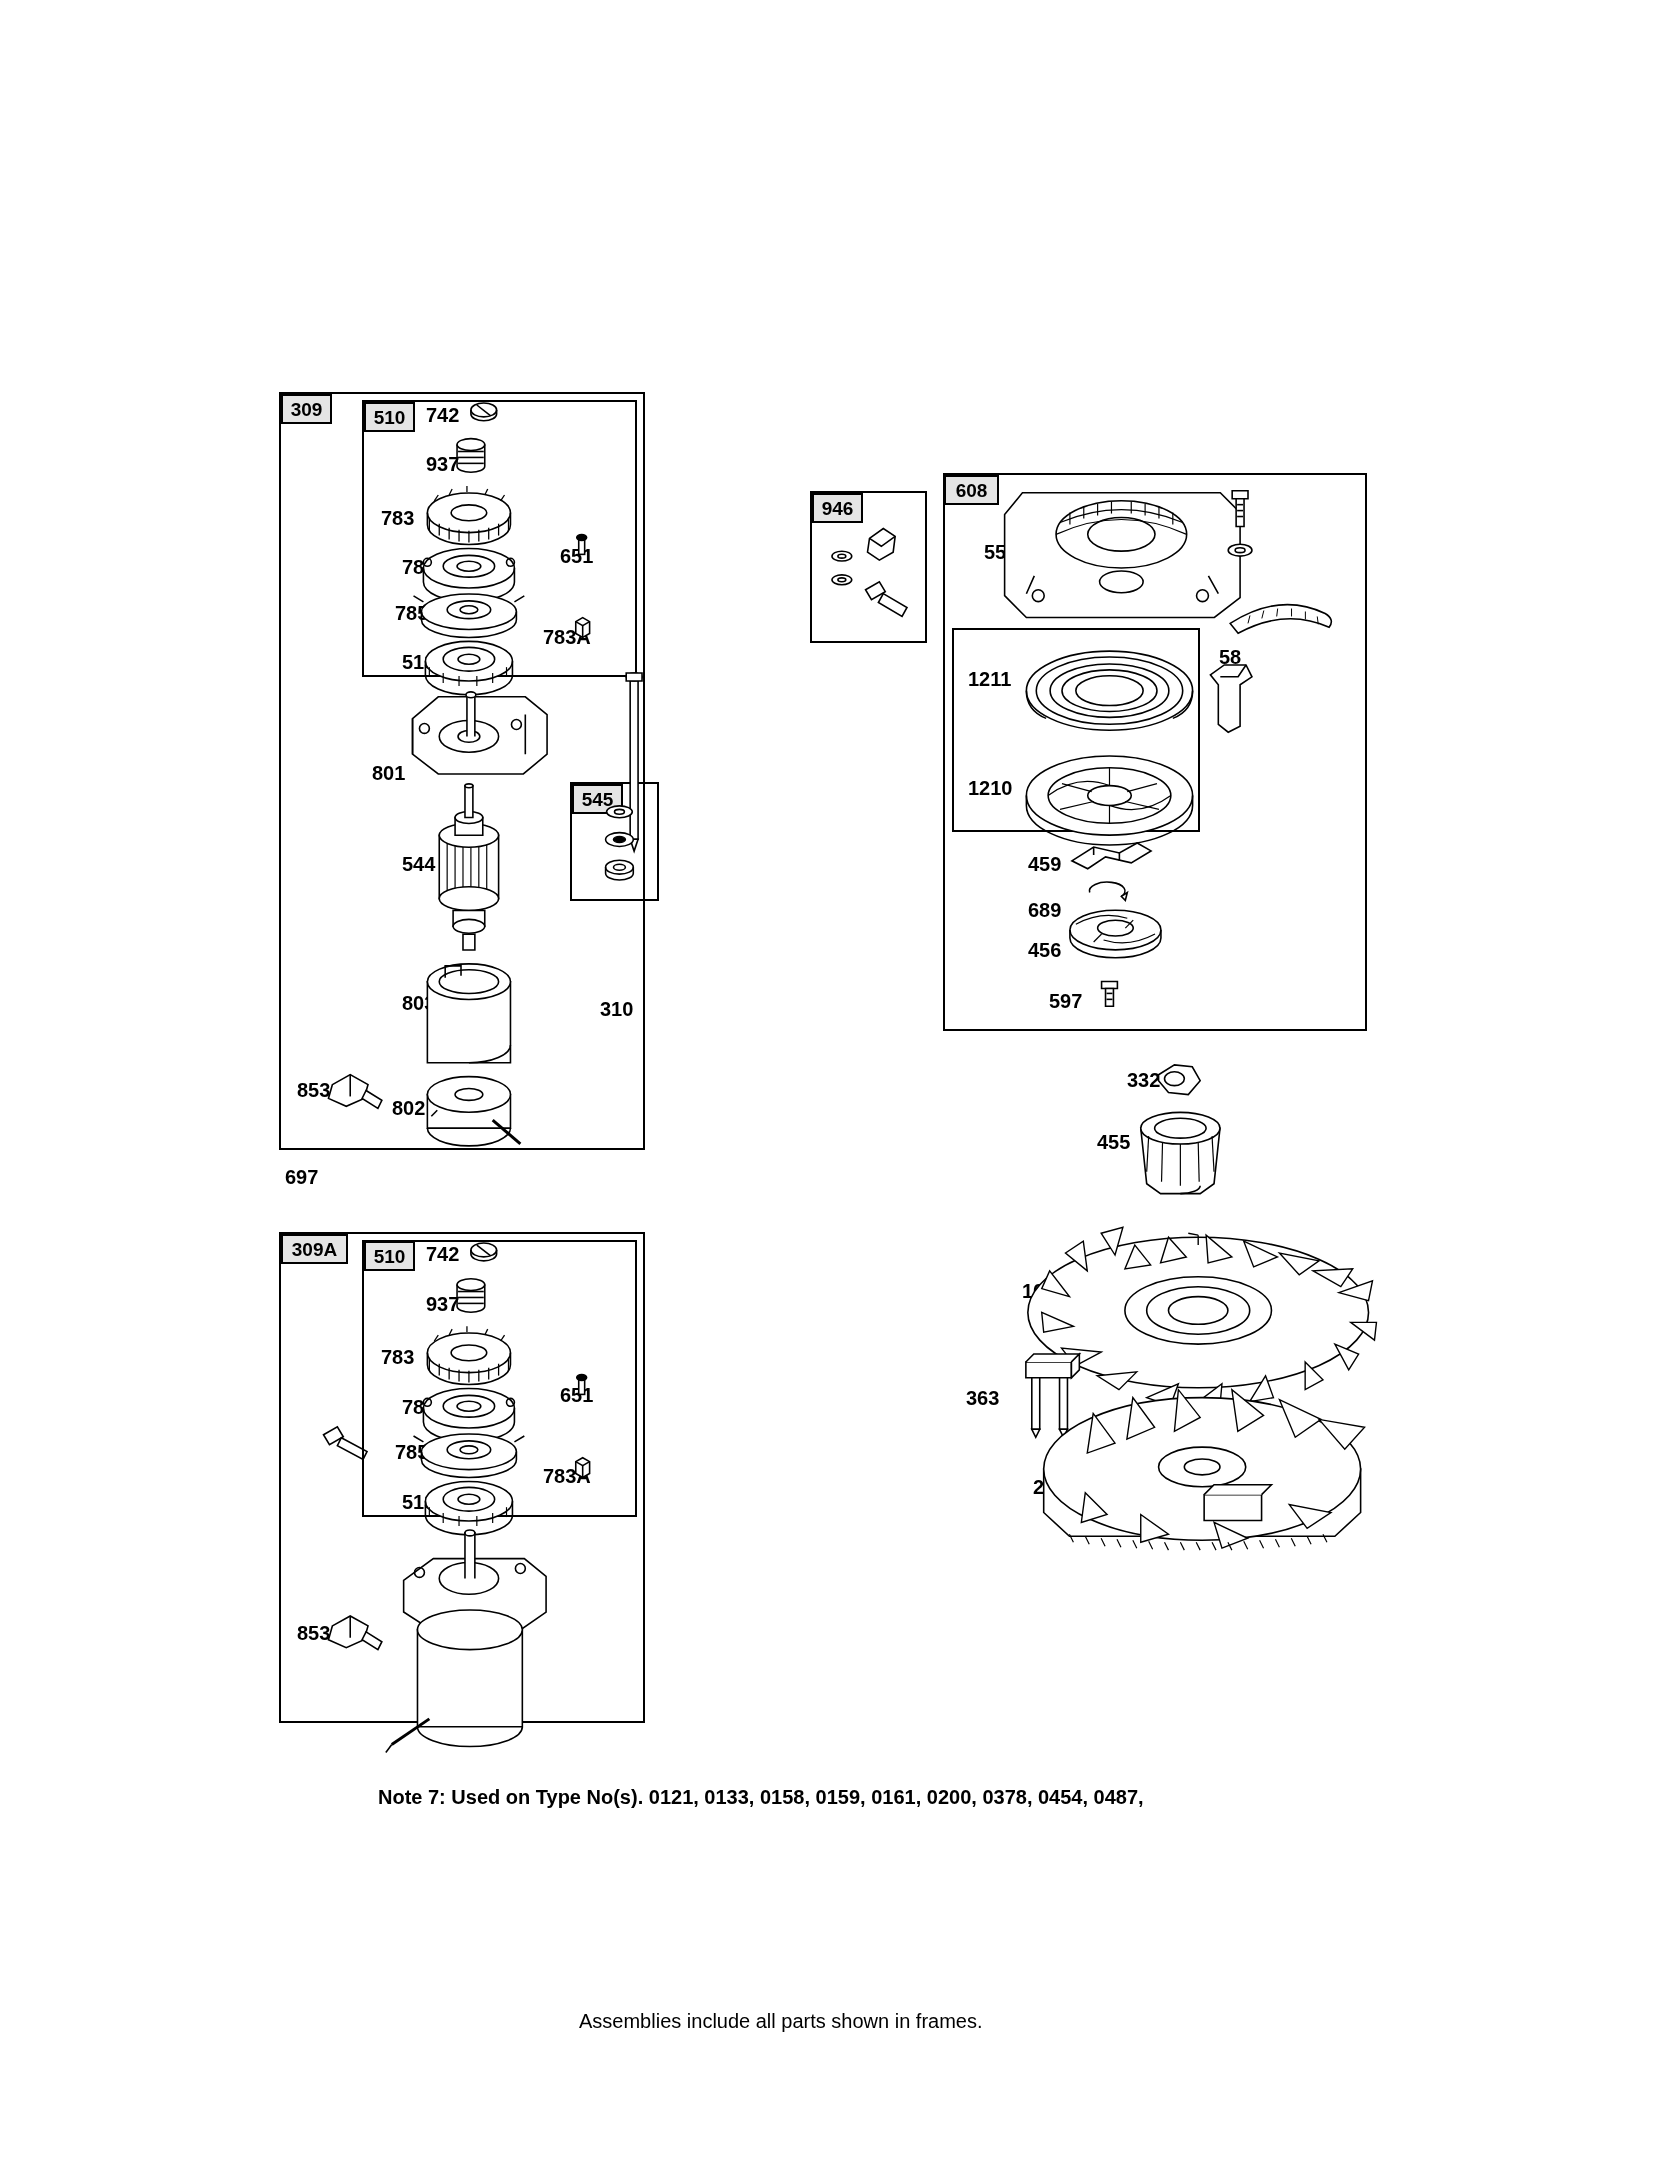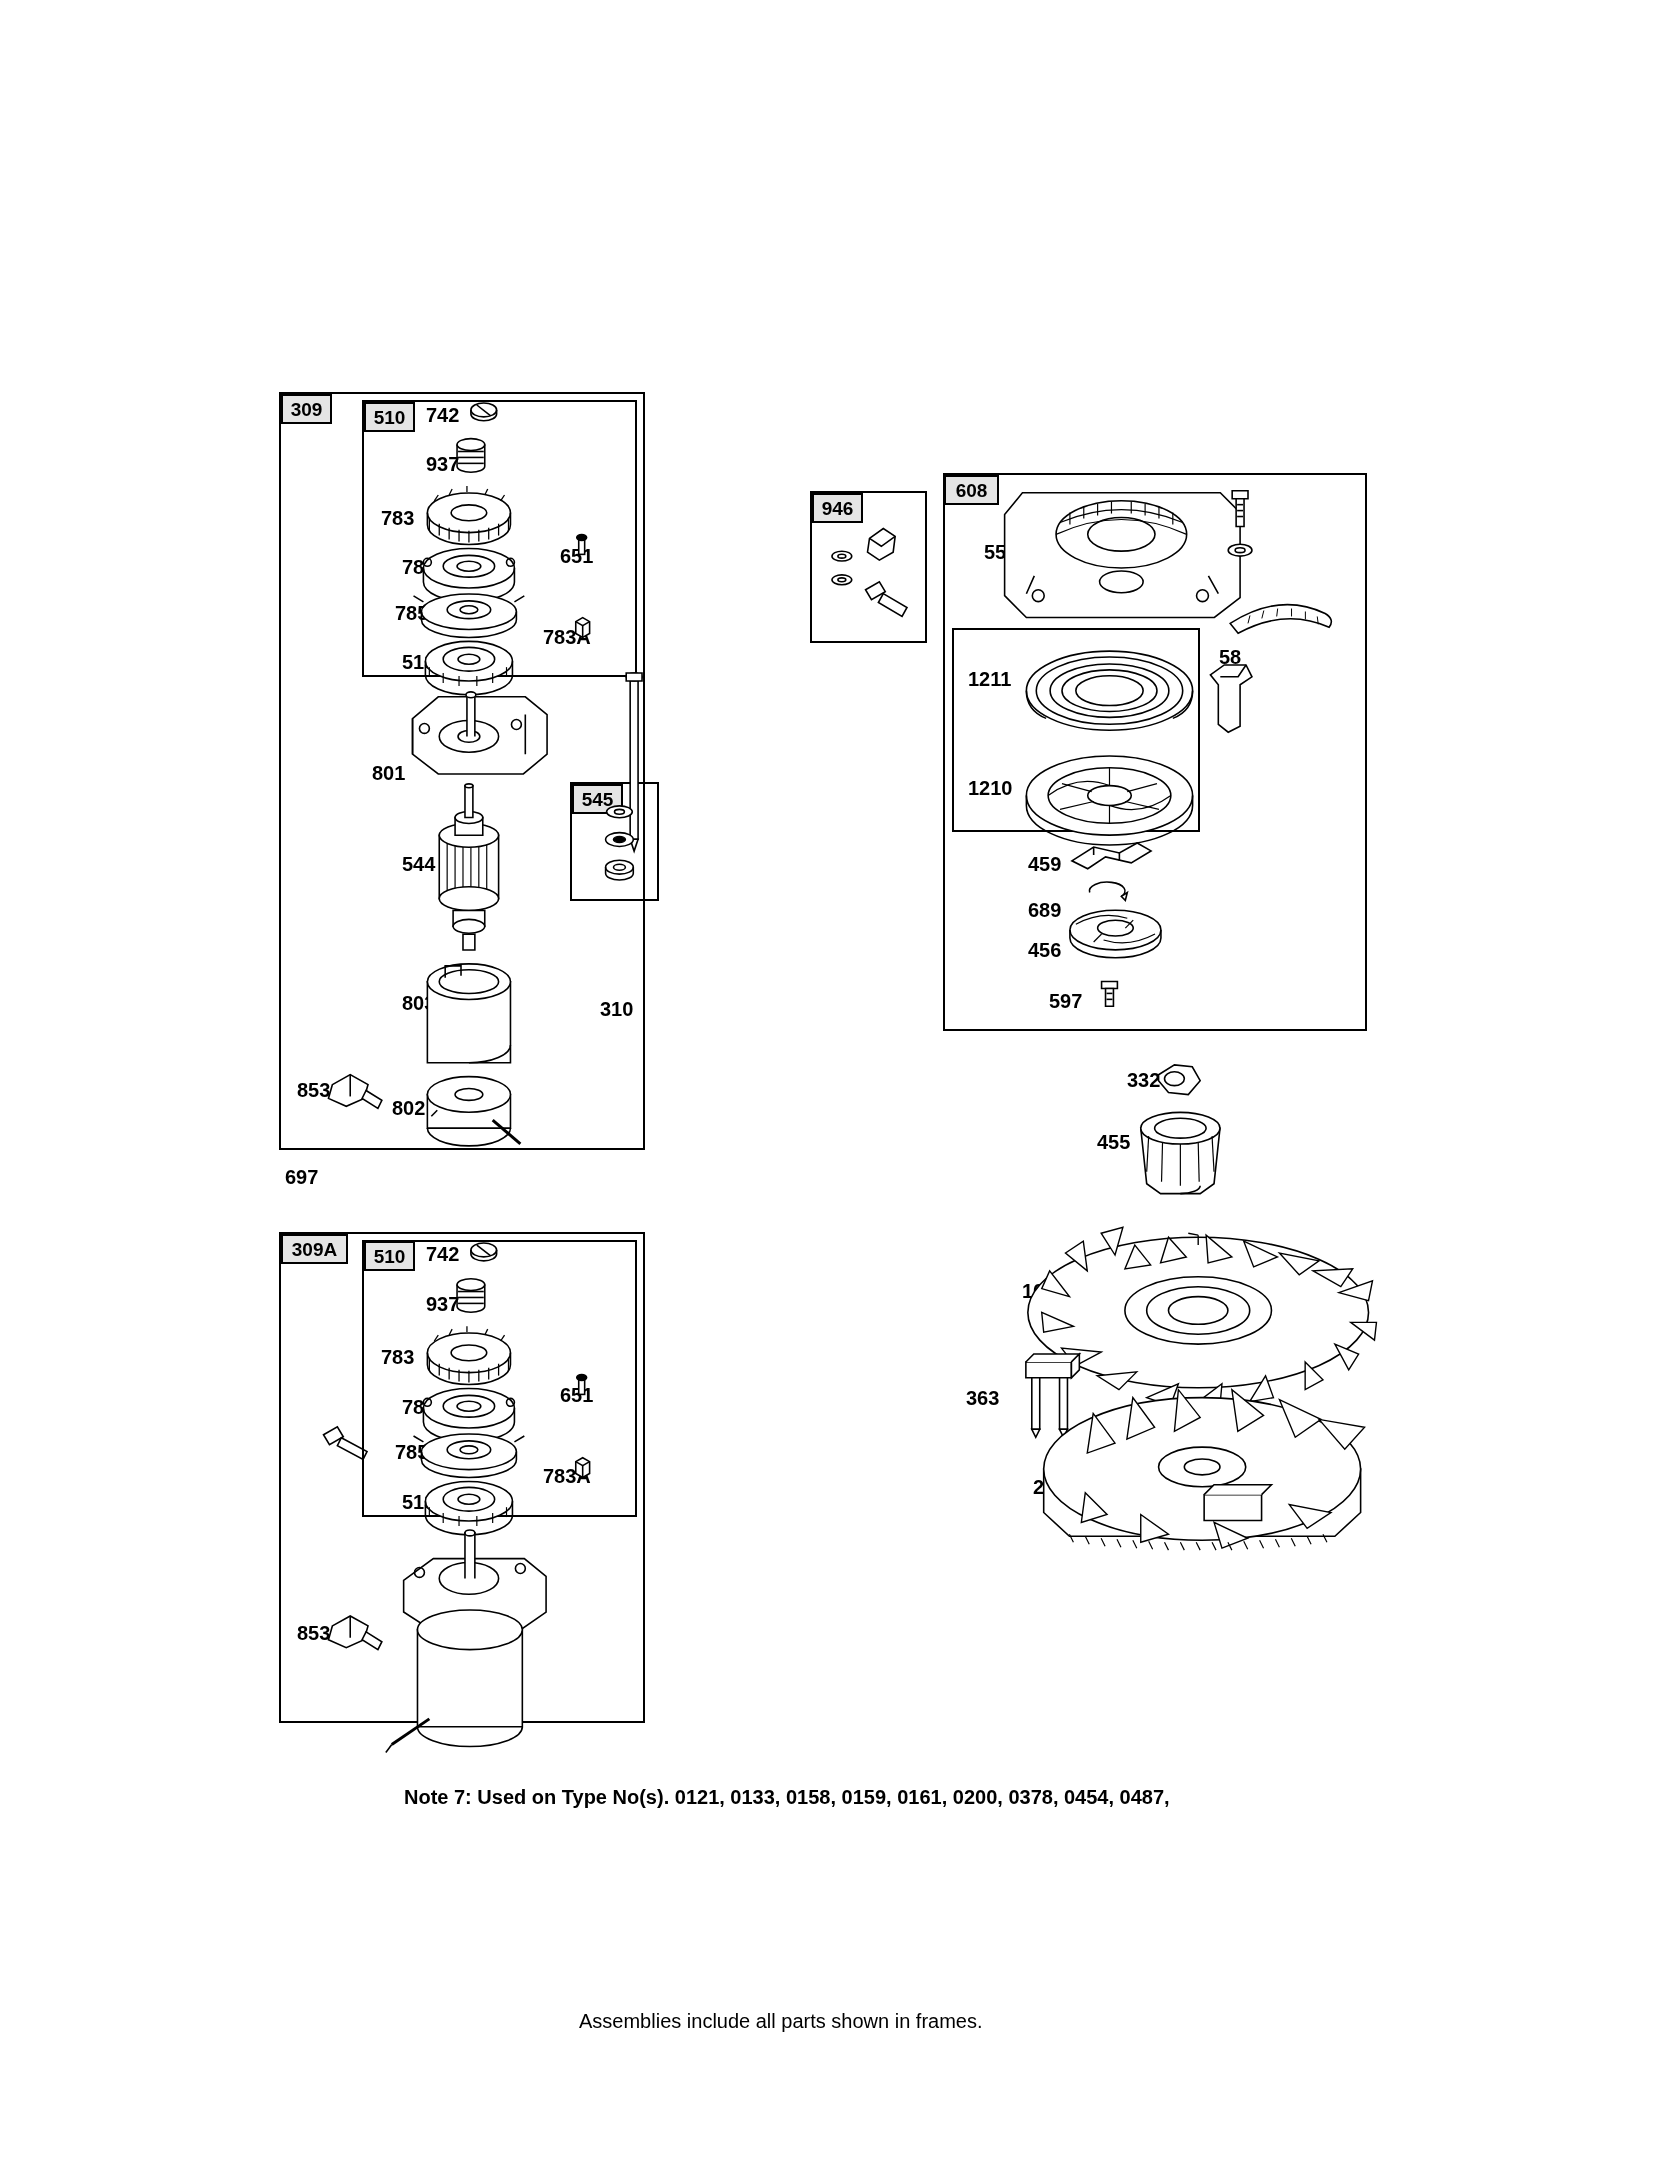--- a/index.html
+++ b/index.html
@@ -606,18 +606,18 @@
                    M200 170 l4 8 M216 169 l4 8 M232 168 l4 8 M248 167 l4 8 M264 166 l4 8
                    M280 164 l4 8 M296 162 l4 8"></path>
         </g>
 
         <path d="M176 122 h58 v26 h-58z" fill="#fff"></path>
         <path d="M176 122 l10 -10 h58 l-10 10" fill="#fff"></path>
       </g>
     </g>
   </svg>
 
-  <div class="note" style="left:404px; top:1782px;">Note 7: Used on Type No(s). 0121, 0133, 0158, 0159, 0161, 0200, 0378, 0454, 0487,</div>
+  <div class="note" style="left:378px; top:1782px;">Note 7: Used on Type No(s). 0121, 0133, 0158, 0159, 0161, 0200, 0378, 0454, 0487,</div>
 
   <div class="assy" style="left:579px; top:2010px;">Assemblies include all parts shown in frames.</div>
 
 </div>
 
 
 </body></html>

